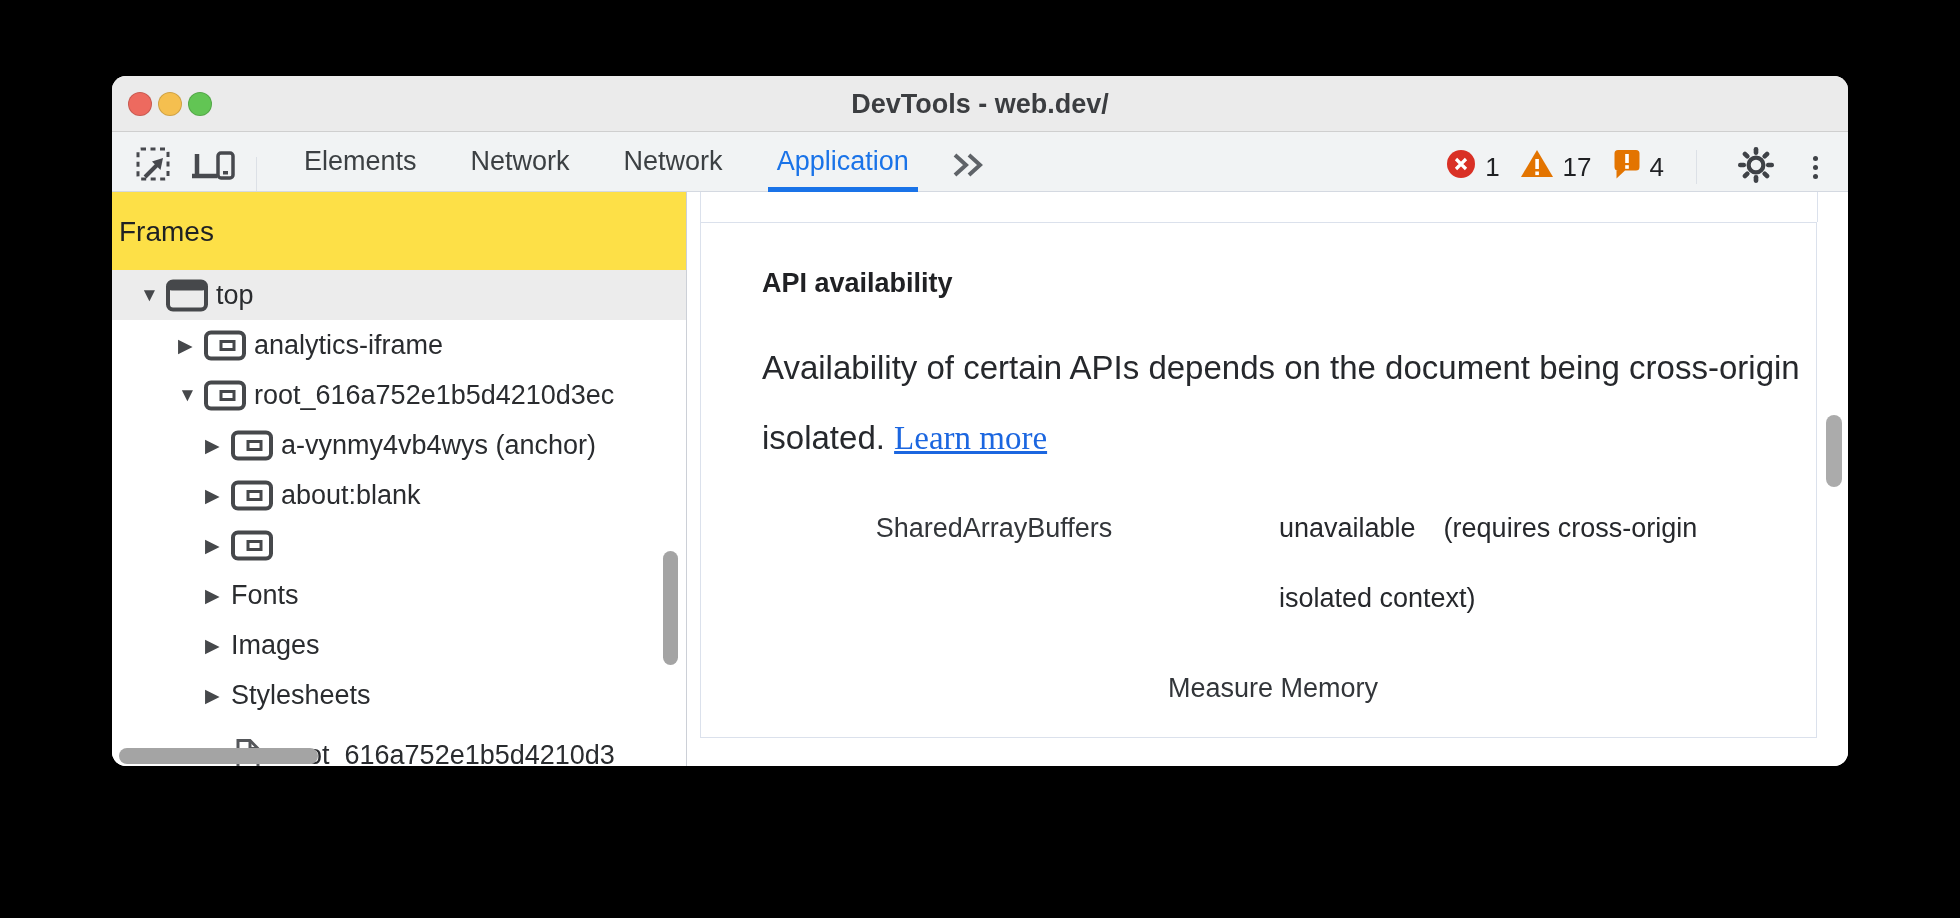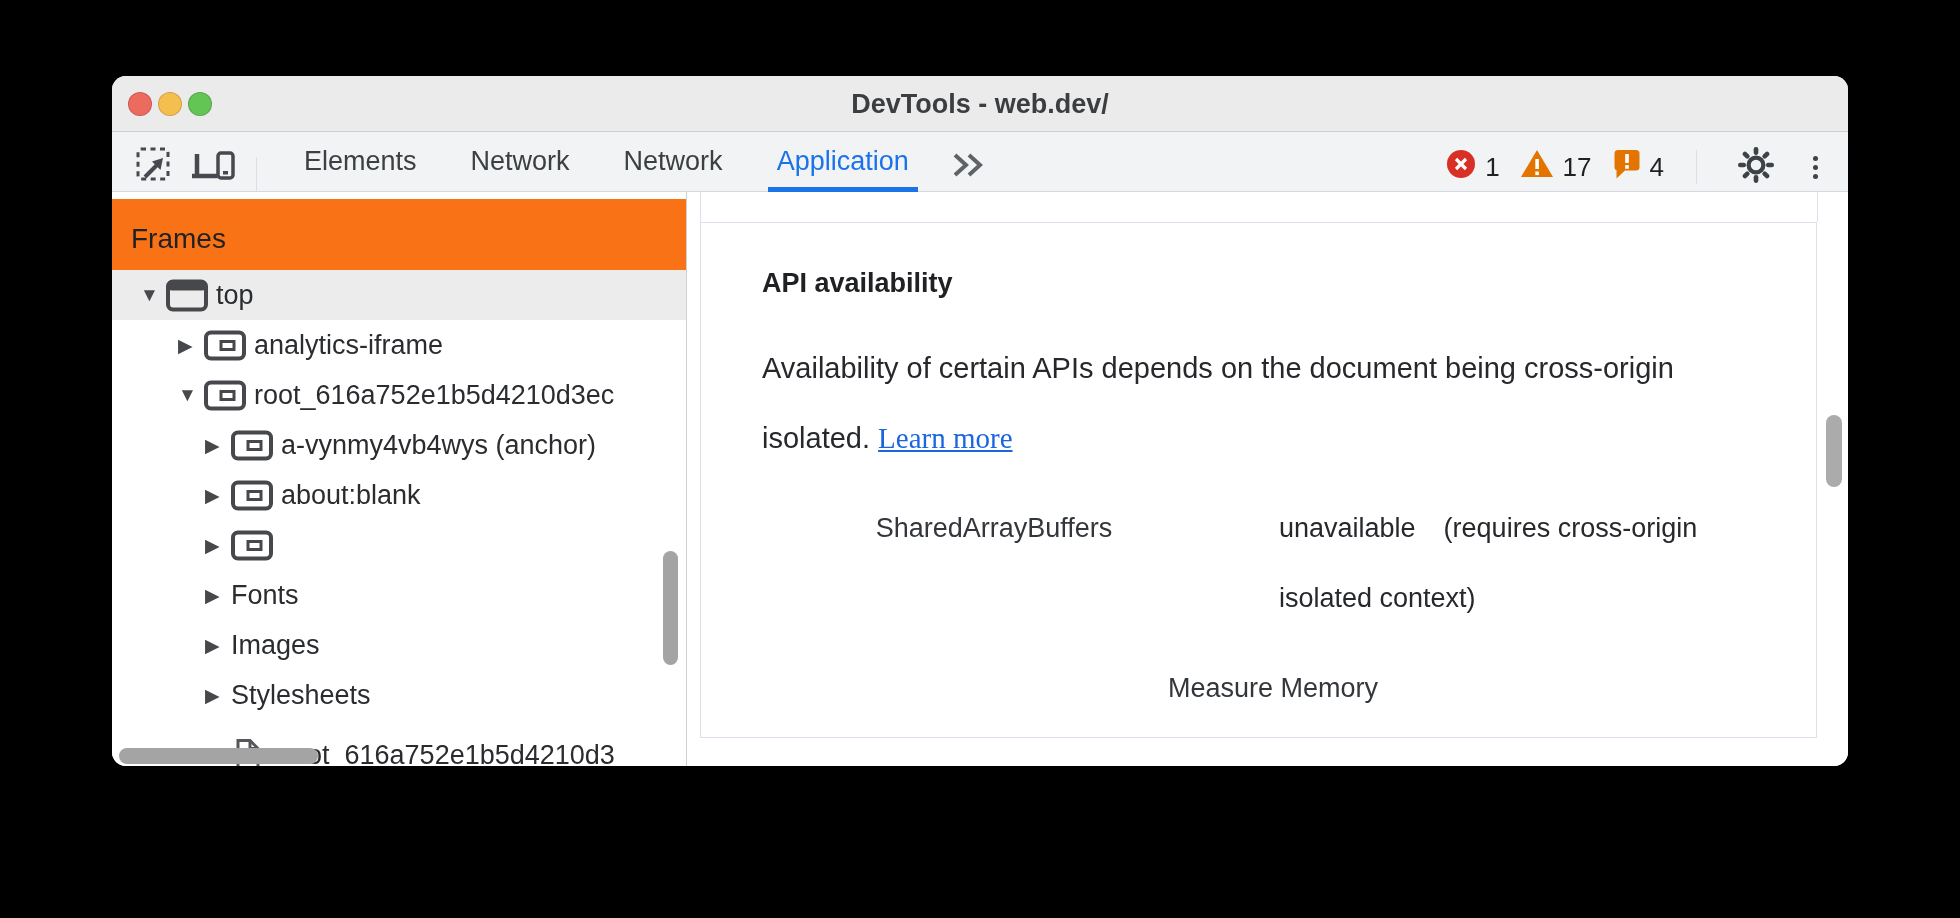--- a/index.html
+++ b/index.html
@@ -37,42 +37,42 @@
   #badge-cluster { margin-left:auto; display:flex; align-items:center; gap:20px; }
   .badge { display:flex; align-items:center; gap:9px; font-size:26px; color:#202124; }
   .kebab { display:flex; flex-direction:column; gap:4px; padding:0 10px; }
   .kebab i { width:5px; height:5px; border-radius:50%; background:#3f4247; }
 
   
   #content { display:flex; height:574px; }
 
   
   #sidebar { position:relative; width:574px; background:#fff; overflow:hidden; }
-  #frames-header { height:79px; line-height:79px; padding-left:19px; font-size:28px;
-                   color:#1f2123; border-bottom:1px solid #e3e3e3; background:#f97316;margin-top:7px; }
+  #frames-header { height:79px; line-height:79px; padding-left:7px; font-size:28px;
+                   color:#1f2123; border-bottom:1px solid #e3e3e3; background:#fde047; }
   .tree-row { position:absolute; left:0; width:574px; height:50px; display:flex;
               align-items:center; background:transparent; white-space:nowrap; overflow:hidden; }
   .tree-row.selected { background:#ececec; }
   .tri { width:26px; font-size:19px; color:#46484b; flex:0 0 26px; }
   .tree-ic { flex:0 0 50px; display:flex; align-items:center; }
   .tree-label { font-size:27px; color:#2a2c2f; }
   .scroll-thumb { position:absolute; background:#a4a4a4; border-radius:8px; }
   #sb-vthumb { left:551px; top:359px; width:15px; height:114px; }
   #sb-hthumb { left:7px; top:556px; width:199px; height:16px; }
 
   #panel-divider { width:1px; background:#ccd0d7; }
 
   
   #main { position:relative; flex:1; background:#fff; overflow:hidden; }
   .border-stub { position:absolute; top:0; width:1px; height:30px; background:#dbe1ec; }
   #section-card { position:absolute; left:13px; top:30px; width:1117px; height:516px;
                   border:1px solid #dbe1ec; background:#fff; }
   #api-heading { position:absolute; left:75px; top:74px; font-size:27px; font-weight:bold;
                  color:#202124; line-height:34px; }
-  #api-desc { position:absolute; left:75px; top:141px; font-size:29px; color:#26282c;
+  #api-desc { position:absolute; left:75px; top:141px; font-size:33px; color:#26282c;
               line-height:70px; }
   a.link, .link { color:#1b66e0; text-decoration:underline; cursor:pointer;font-family:Liberation Serif, serif; }
   .api-row { position:absolute; left:13px; width:1110px; display:flex; font-size:27px;
              line-height:70px; color:#26282c; }
   .api-row .lbl { flex:0 0 516px; text-align:center; color:#33363a;margin-left:36px; }
   .api-row .val { margin-left:27px; width:480px; }
   #row-0 { top:301px; } #row-1 { top:461px;flex-direction:column; }
   #main-vthumb { left:1139px; top:223px; width:16px; height:72px; background:#ababab; }
 </style>
 </head>

